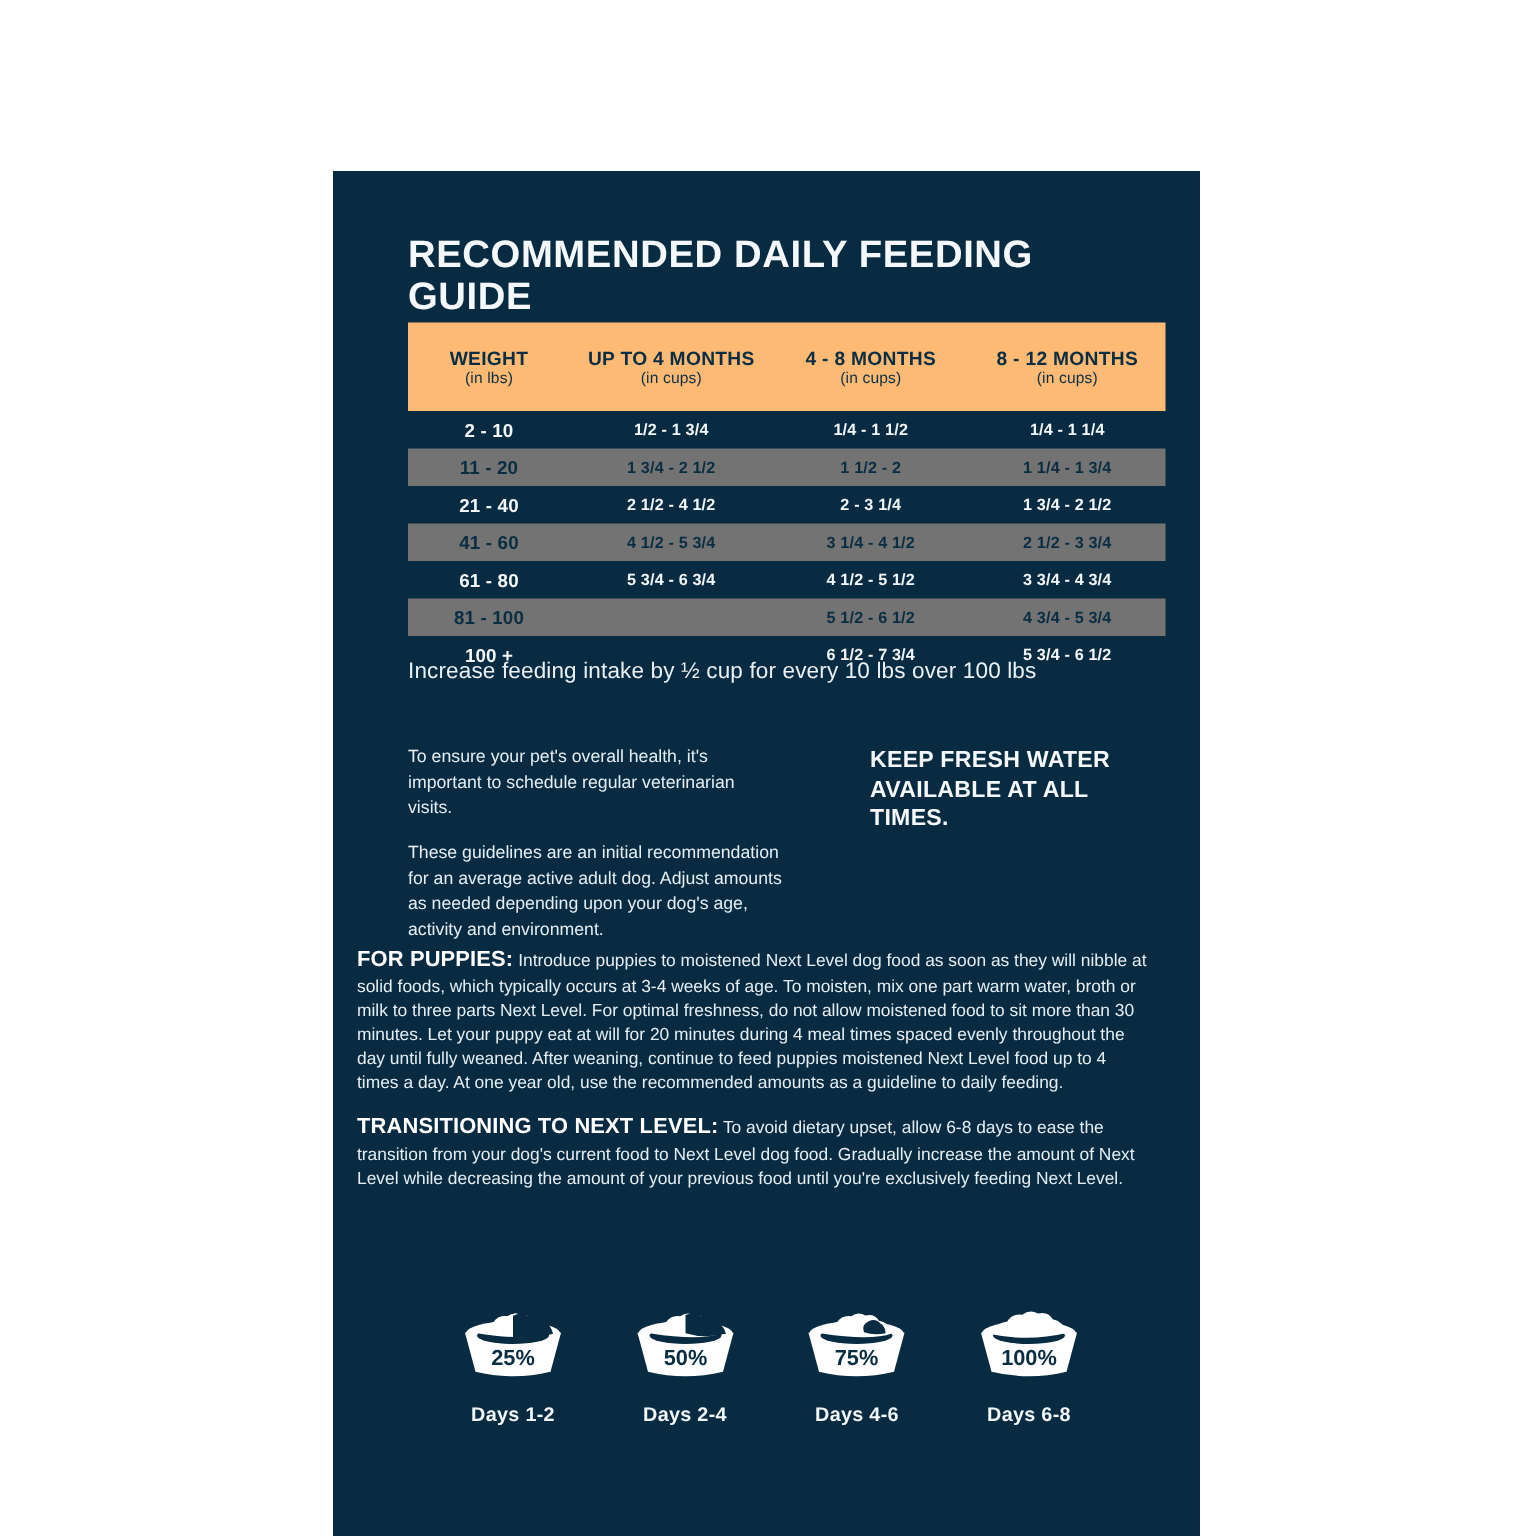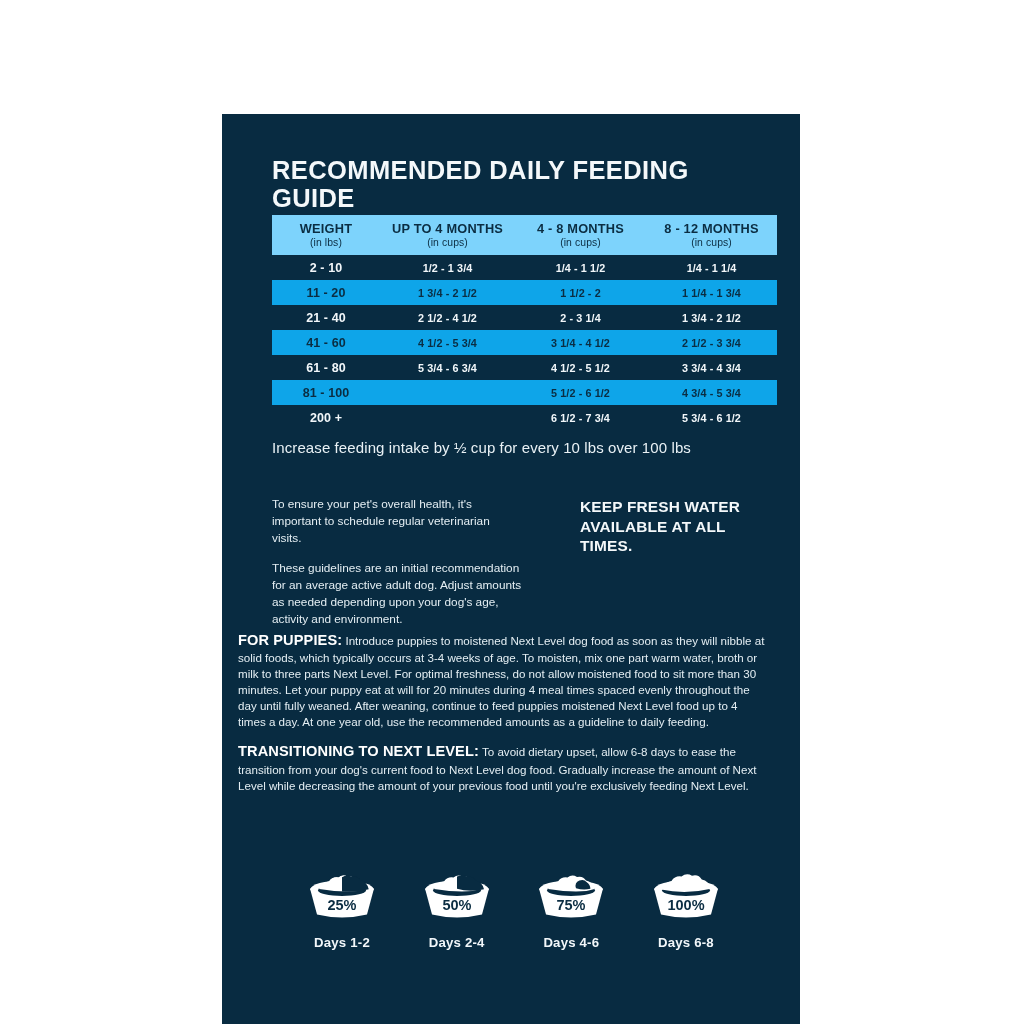--- a/index.html
+++ b/index.html
@@ -56,25 +56,25 @@
     top: 101px;
     width: 505px;
   }
   .trow {
     display: flex;
     align-items: center;
     height: 25px;
     box-sizing: border-box;
   }
   .trow.head {
-    height: 40px;
-    background: #7dd3fc;
+    height: 59px;
+    background: #fdba74;
   }
   .trow.light {
-    background: #0ea5e9;
+    background: #737373;
   }
   .trow.dark {
     background: transparent;
     justify-content: flex-end;
   }
   .tcell {
     box-sizing: border-box;
     text-align: center;
     font-size: 12.5px;
     font-weight: bold;
@@ -254,21 +254,21 @@
       </div>
 
       <div class="trow light">
         <div class="tcell c-weight">81 - 100</div>
         <div class="tcell c-a fr"></div>
         <div class="tcell c-b fr">5 1/2 - 6 1/2</div>
         <div class="tcell c-c fr">4 3/4 - 5 3/4</div>
       </div>
 
       <div class="trow dark">
-        <div class="tcell c-weight">200 +</div>
+        <div class="tcell c-weight">100 +</div>
         <div class="tcell c-a fr"></div>
         <div class="tcell c-b fr">6 1/2 - 7 3/4</div>
         <div class="tcell c-c fr">5 3/4 - 6 1/2</div>
       </div>
     </div>
 
     <div class="table-note">Increase feeding intake by ½ cup for every 10 lbs over 100 lbs</div>
 
     <div class="col-left">
       <p>To ensure your pet's overall health, it's important to schedule regular veterinarian visits.</p>

